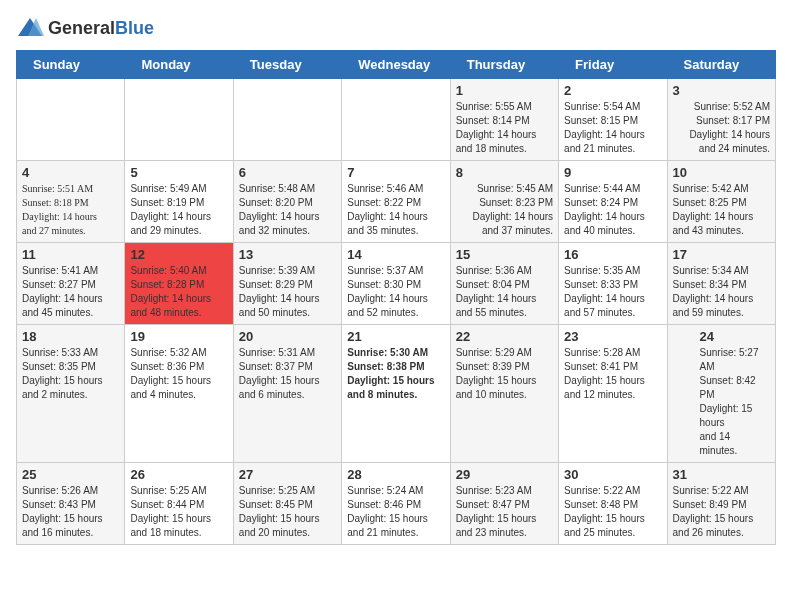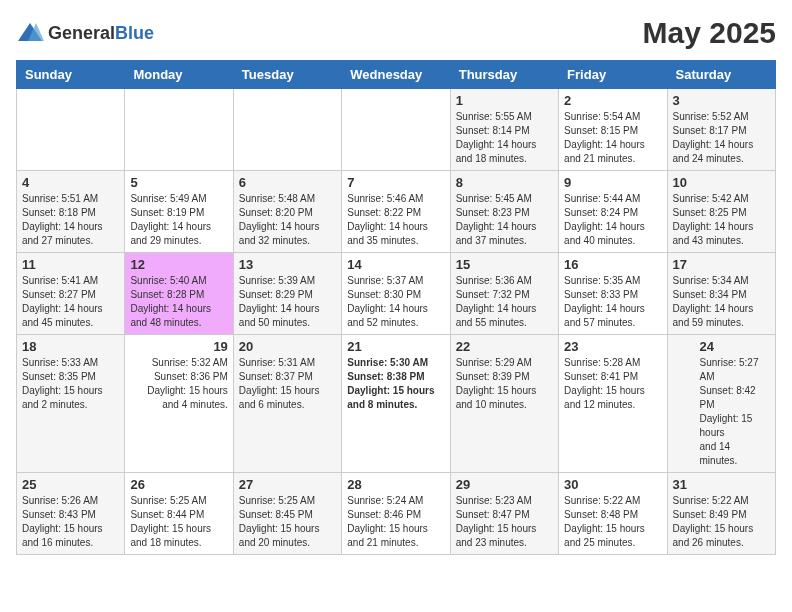--- a/index.html
+++ b/index.html
@@ -6,21 +6,21 @@
     body {
       font-family: Arial, sans-serif;
       background: #fff;
       width: 792px;
       min-height: 612px;
       padding: 16px;
     }
     .header-area {
       display: flex;
       justify-content: space-between;
-      align-items: center;
+      align-items: flex-end;
       margin-bottom: 10px;
     }
     .logo {
       display: flex;
       align-items: center;
       gap: 4px;
     }
     .logo-text-general {
       font-size: 18px;
       font-weight: bold;
@@ -50,21 +50,21 @@
     table {
       width: 100%;
       border-collapse: collapse;
       table-layout: fixed;
     }
     .day-header {
       background-color: #2e6fb5;
       color: #fff;
       font-size: 13px;
       font-weight: bold;
-      padding: 6px 8px;
+      padding: 6px 16px;
       text-align: left;
       border: 1px solid #2e6fb5;
     }
     td {
       border: 1px solid #ccc;
       vertical-align: top;
       padding: 4px 5px;
       font-size: 10.5px;
       color: #333;
       height: 80px;
@@ -101,21 +101,20 @@
   <div class="logo">
     <svg class="logo-icon" viewBox="0 0 28 24" xmlns="http://www.w3.org/2000/svg">
       <polygon points="14,2 26,20 2,20" fill="#2e6fb5"></polygon>
       <polygon points="20,2 28,20 12,20" fill="#5a9fd4" opacity="0.7"></polygon>
     </svg>
     <div>
       <span class="logo-text-general">General</span><span class="logo-text-blue">Blue</span>
     </div>
   </div>
   <div class="title-area">
-    <div class="main-title">May 2025</div>
   </div>
 </div>
 
 <table>
   <thead>
     <tr id="header-row">
         <th class="day-header">Sunday</th>
         <th class="day-header">Monday</th>
         <th class="day-header">Tuesday</th>
         <th class="day-header">Wednesday</th>
@@ -139,30 +138,30 @@
         </td>
         <td style="background-color: rgb(255, 255, 255);">
           <span class="date-num">2</span>
           <div class="cell-info" style="white-space: pre-line;">Sunrise: 5:54 AM
 Sunset: 8:15 PM
 Daylight: 14 hours
 and 21 minutes.</div>
         </td>
         <td style="background-color: rgb(245, 245, 245);">
           <span class="date-num">3</span>
-          <div class="cell-info" style="white-space: pre-line;">Sunrise: 5:52 AM
+          <div class="cell-info" style="white-space: pre-line; text-align: right;">Sunrise: 5:52 AM
 Sunset: 8:17 PM
 Daylight: 14 hours
 and 24 minutes.</div>
         </td>
       </tr>
       <tr>
         <td style="background-color: rgb(245, 245, 245);">
           <span class="date-num">4</span>
-          <div class="cell-info" style="white-space: pre-line;">Sunrise: 5:51 AM
+          <div class="cell-info" style="white-space: pre-line; font-family: Liberation Serif, serif;">Sunrise: 5:51 AM
 Sunset: 8:18 PM
 Daylight: 14 hours
 and 27 minutes.</div>
         </td>
         <td style="background-color: rgb(255, 255, 255);">
           <span class="date-num">5</span>
           <div class="cell-info" style="white-space: pre-line;">Sunrise: 5:49 AM
 Sunset: 8:19 PM
 Daylight: 14 hours
 and 29 minutes.</div>
@@ -176,21 +175,21 @@
         </td>
         <td style="background-color: rgb(255, 255, 255);">
           <span class="date-num">7</span>
           <div class="cell-info" style="white-space: pre-line;">Sunrise: 5:46 AM
 Sunset: 8:22 PM
 Daylight: 14 hours
 and 35 minutes.</div>
         </td>
         <td style="background-color: rgb(245, 245, 245);">
           <span class="date-num">8</span>
-          <div class="cell-info" style="white-space: pre-line;">Sunrise: 5:45 AM
+          <div class="cell-info" style="white-space: pre-line; text-align: right;">Sunrise: 5:45 AM
 Sunset: 8:23 PM
 Daylight: 14 hours
 and 37 minutes.</div>
         </td>
         <td style="background-color: rgb(255, 255, 255);">
           <span class="date-num">9</span>
           <div class="cell-info" style="white-space: pre-line;">Sunrise: 5:44 AM
 Sunset: 8:24 PM
 Daylight: 14 hours
 and 40 minutes.</div>
@@ -204,21 +203,21 @@
         </td>
       </tr>
       <tr>
         <td style="background-color: rgb(245, 245, 245); margin-left: 40px;">
           <span class="date-num">11</span>
           <div class="cell-info" style="white-space: pre-line;">Sunrise: 5:41 AM
 Sunset: 8:27 PM
 Daylight: 14 hours
 and 45 minutes.</div>
         </td>
-        <td style="background-color: #f0abfc; margin-left: 13px;">
+        <td style="background-color: #ef4444; margin-left: 13px;">
           <span class="date-num">12</span>
           <div class="cell-info" style="white-space: pre-line;">Sunrise: 5:40 AM
 Sunset: 8:28 PM
 Daylight: 14 hours
 and 48 minutes.</div>
         </td>
         <td style="background-color: rgb(245, 245, 245);">
           <span class="date-num">13</span>
           <div class="cell-info" style="white-space: pre-line;">Sunrise: 5:39 AM
 Sunset: 8:29 PM
@@ -228,21 +227,21 @@
         <td style="background-color: rgb(255, 255, 255);">
           <span class="date-num">14</span>
           <div class="cell-info" style="white-space: pre-line;">Sunrise: 5:37 AM
 Sunset: 8:30 PM
 Daylight: 14 hours
 and 52 minutes.</div>
         </td>
         <td style="background-color: rgb(245, 245, 245);">
           <span class="date-num">15</span>
           <div class="cell-info" style="white-space: pre-line;">Sunrise: 5:36 AM
-Sunset: 7:32 PM
+Sunset: 8:04 PM
 Daylight: 14 hours
 and 55 minutes.</div>
         </td>
         <td style="background-color: rgb(255, 255, 255);">
           <span class="date-num">16</span>
           <div class="cell-info" style="white-space: pre-line;">Sunrise: 5:35 AM
 Sunset: 8:33 PM
 Daylight: 14 hours
 and 57 minutes.</div>
         </td>
@@ -255,21 +254,21 @@
         </td>
       </tr>
       <tr>
         <td style="background-color: rgb(245, 245, 245);">
           <span class="date-num">18</span>
           <div class="cell-info" style="white-space: pre-line;">Sunrise: 5:33 AM
 Sunset: 8:35 PM
 Daylight: 15 hours
 and 2 minutes.</div>
         </td>
-        <td style="background-color: rgb(255, 255, 255); text-align: right;">
+        <td style="background-color: rgb(255, 255, 255);">
           <span class="date-num">19</span>
           <div class="cell-info" style="white-space: pre-line;">Sunrise: 5:32 AM
 Sunset: 8:36 PM
 Daylight: 15 hours
 and 4 minutes.</div>
         </td>
         <td style="background-color: rgb(245, 245, 245);">
           <span class="date-num">20</span>
           <div class="cell-info" style="white-space: pre-line;">Sunrise: 5:31 AM
 Sunset: 8:37 PM

